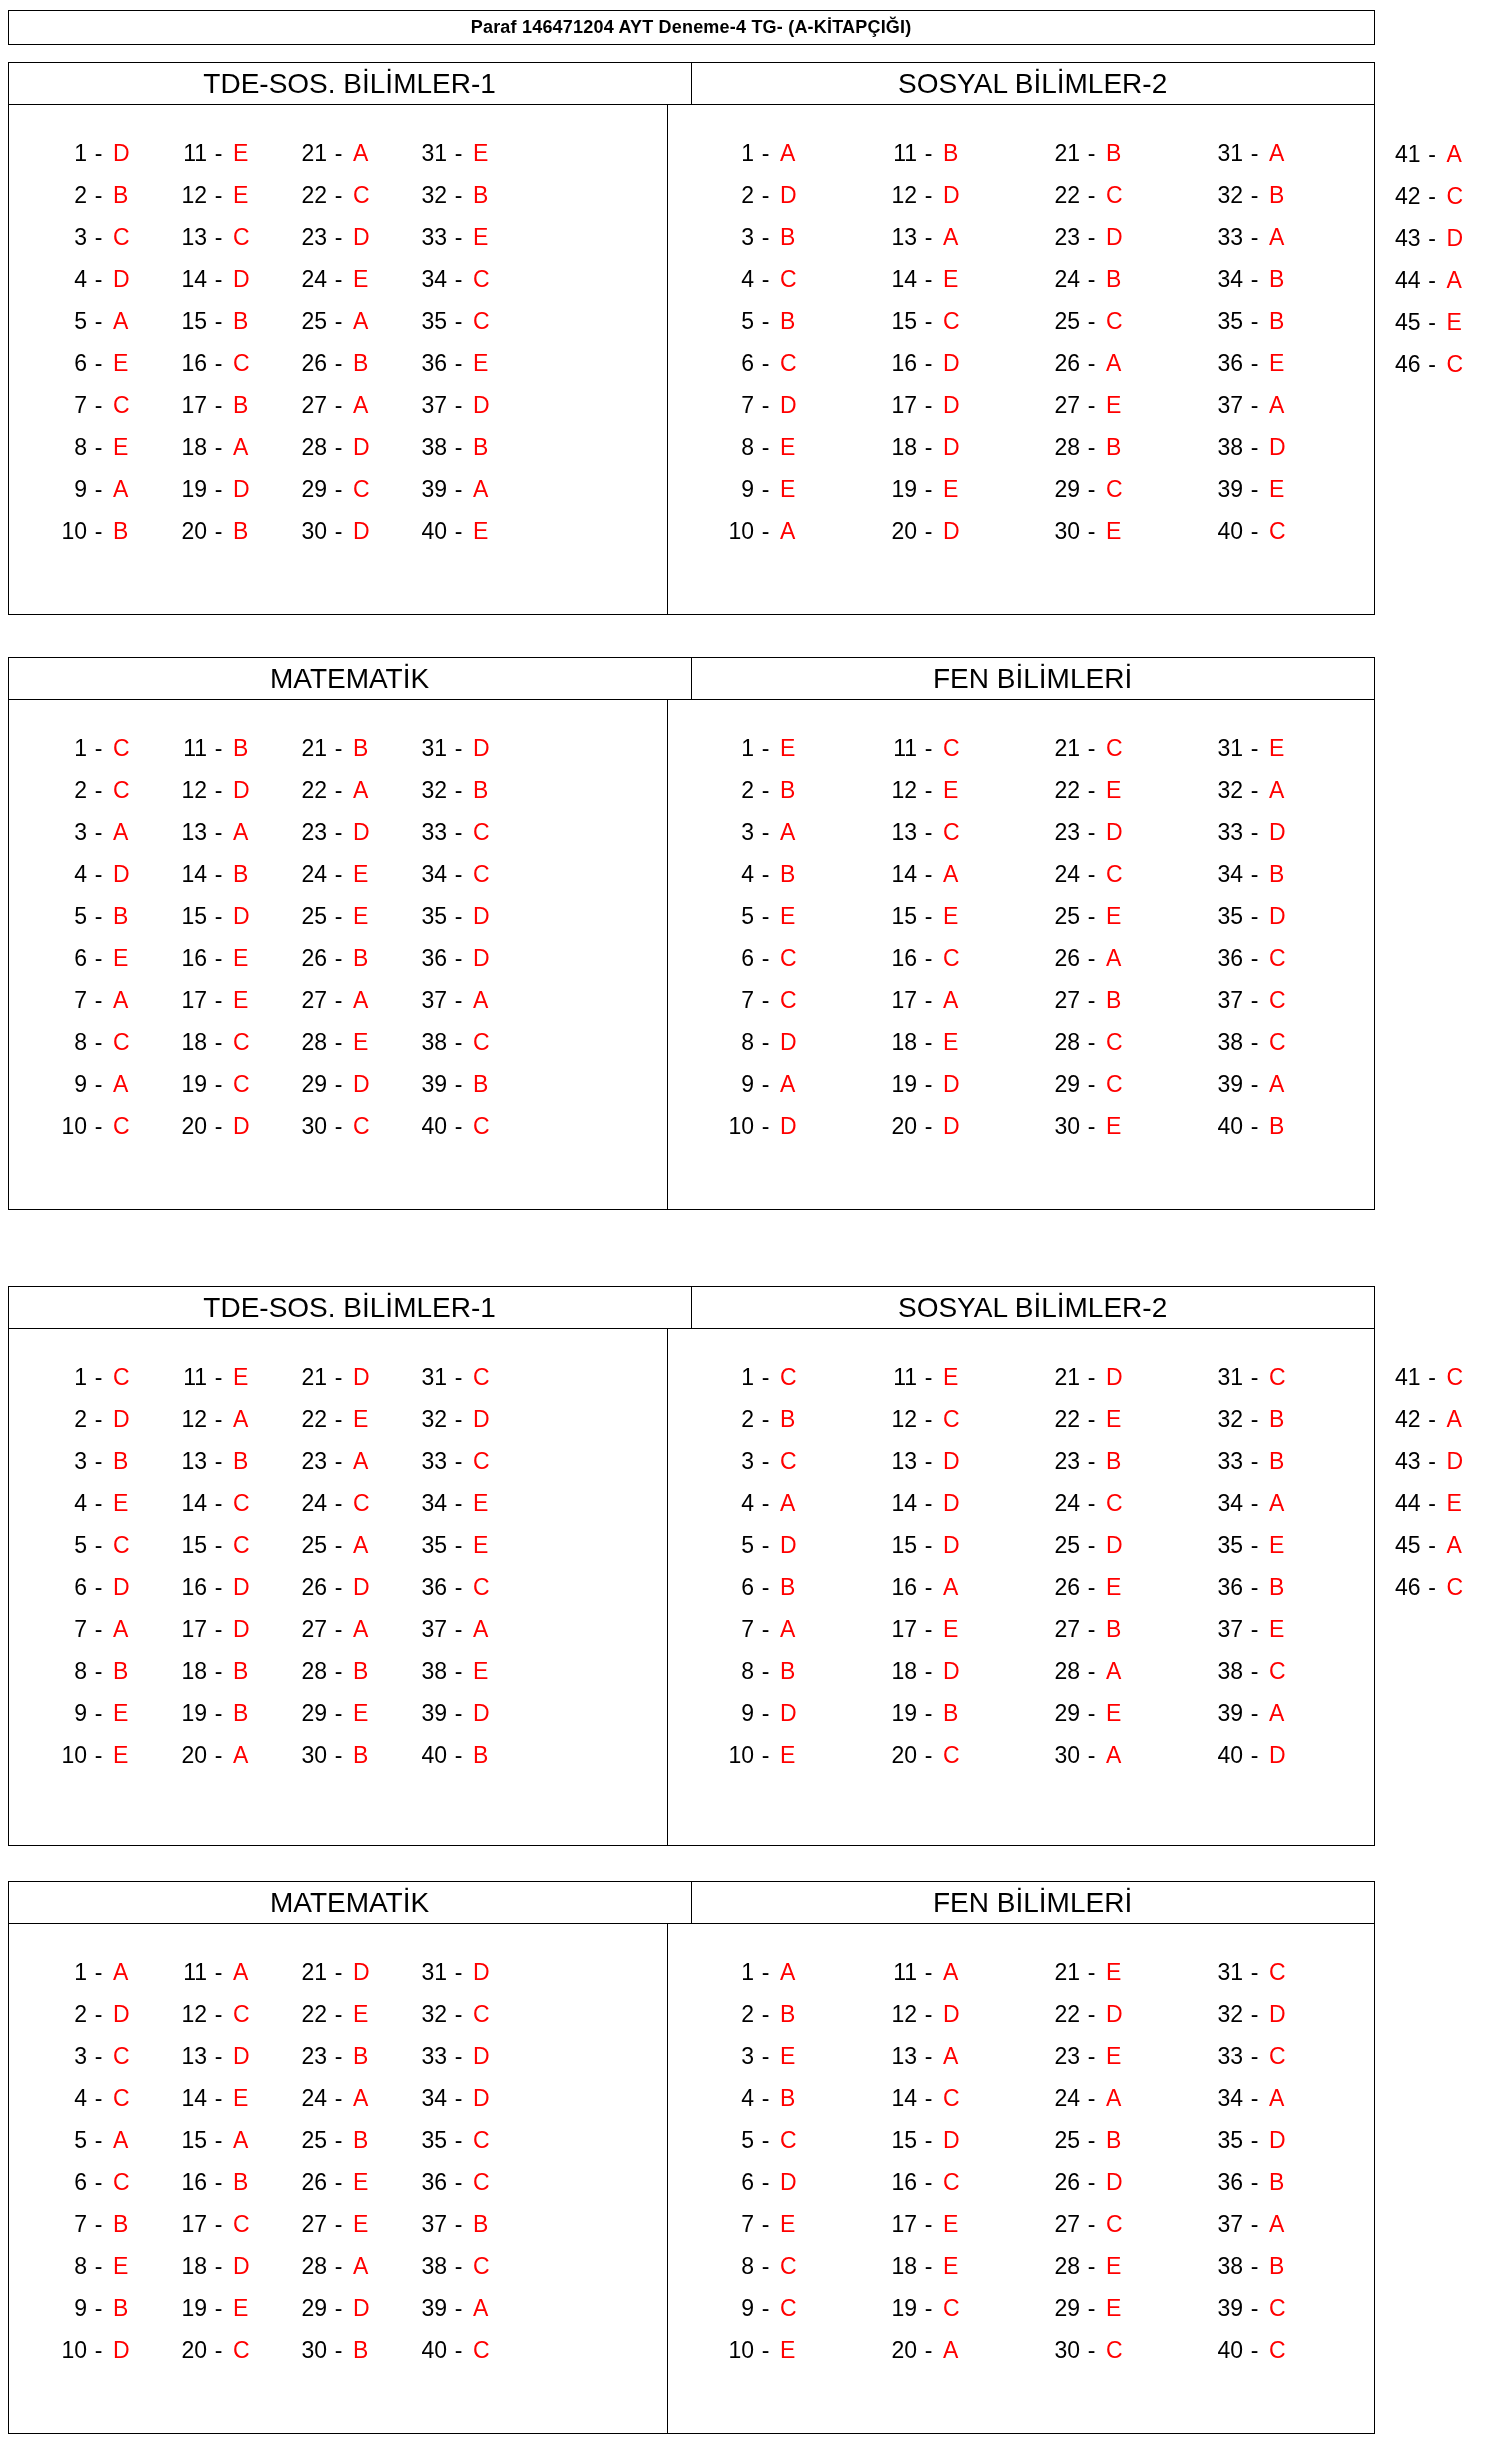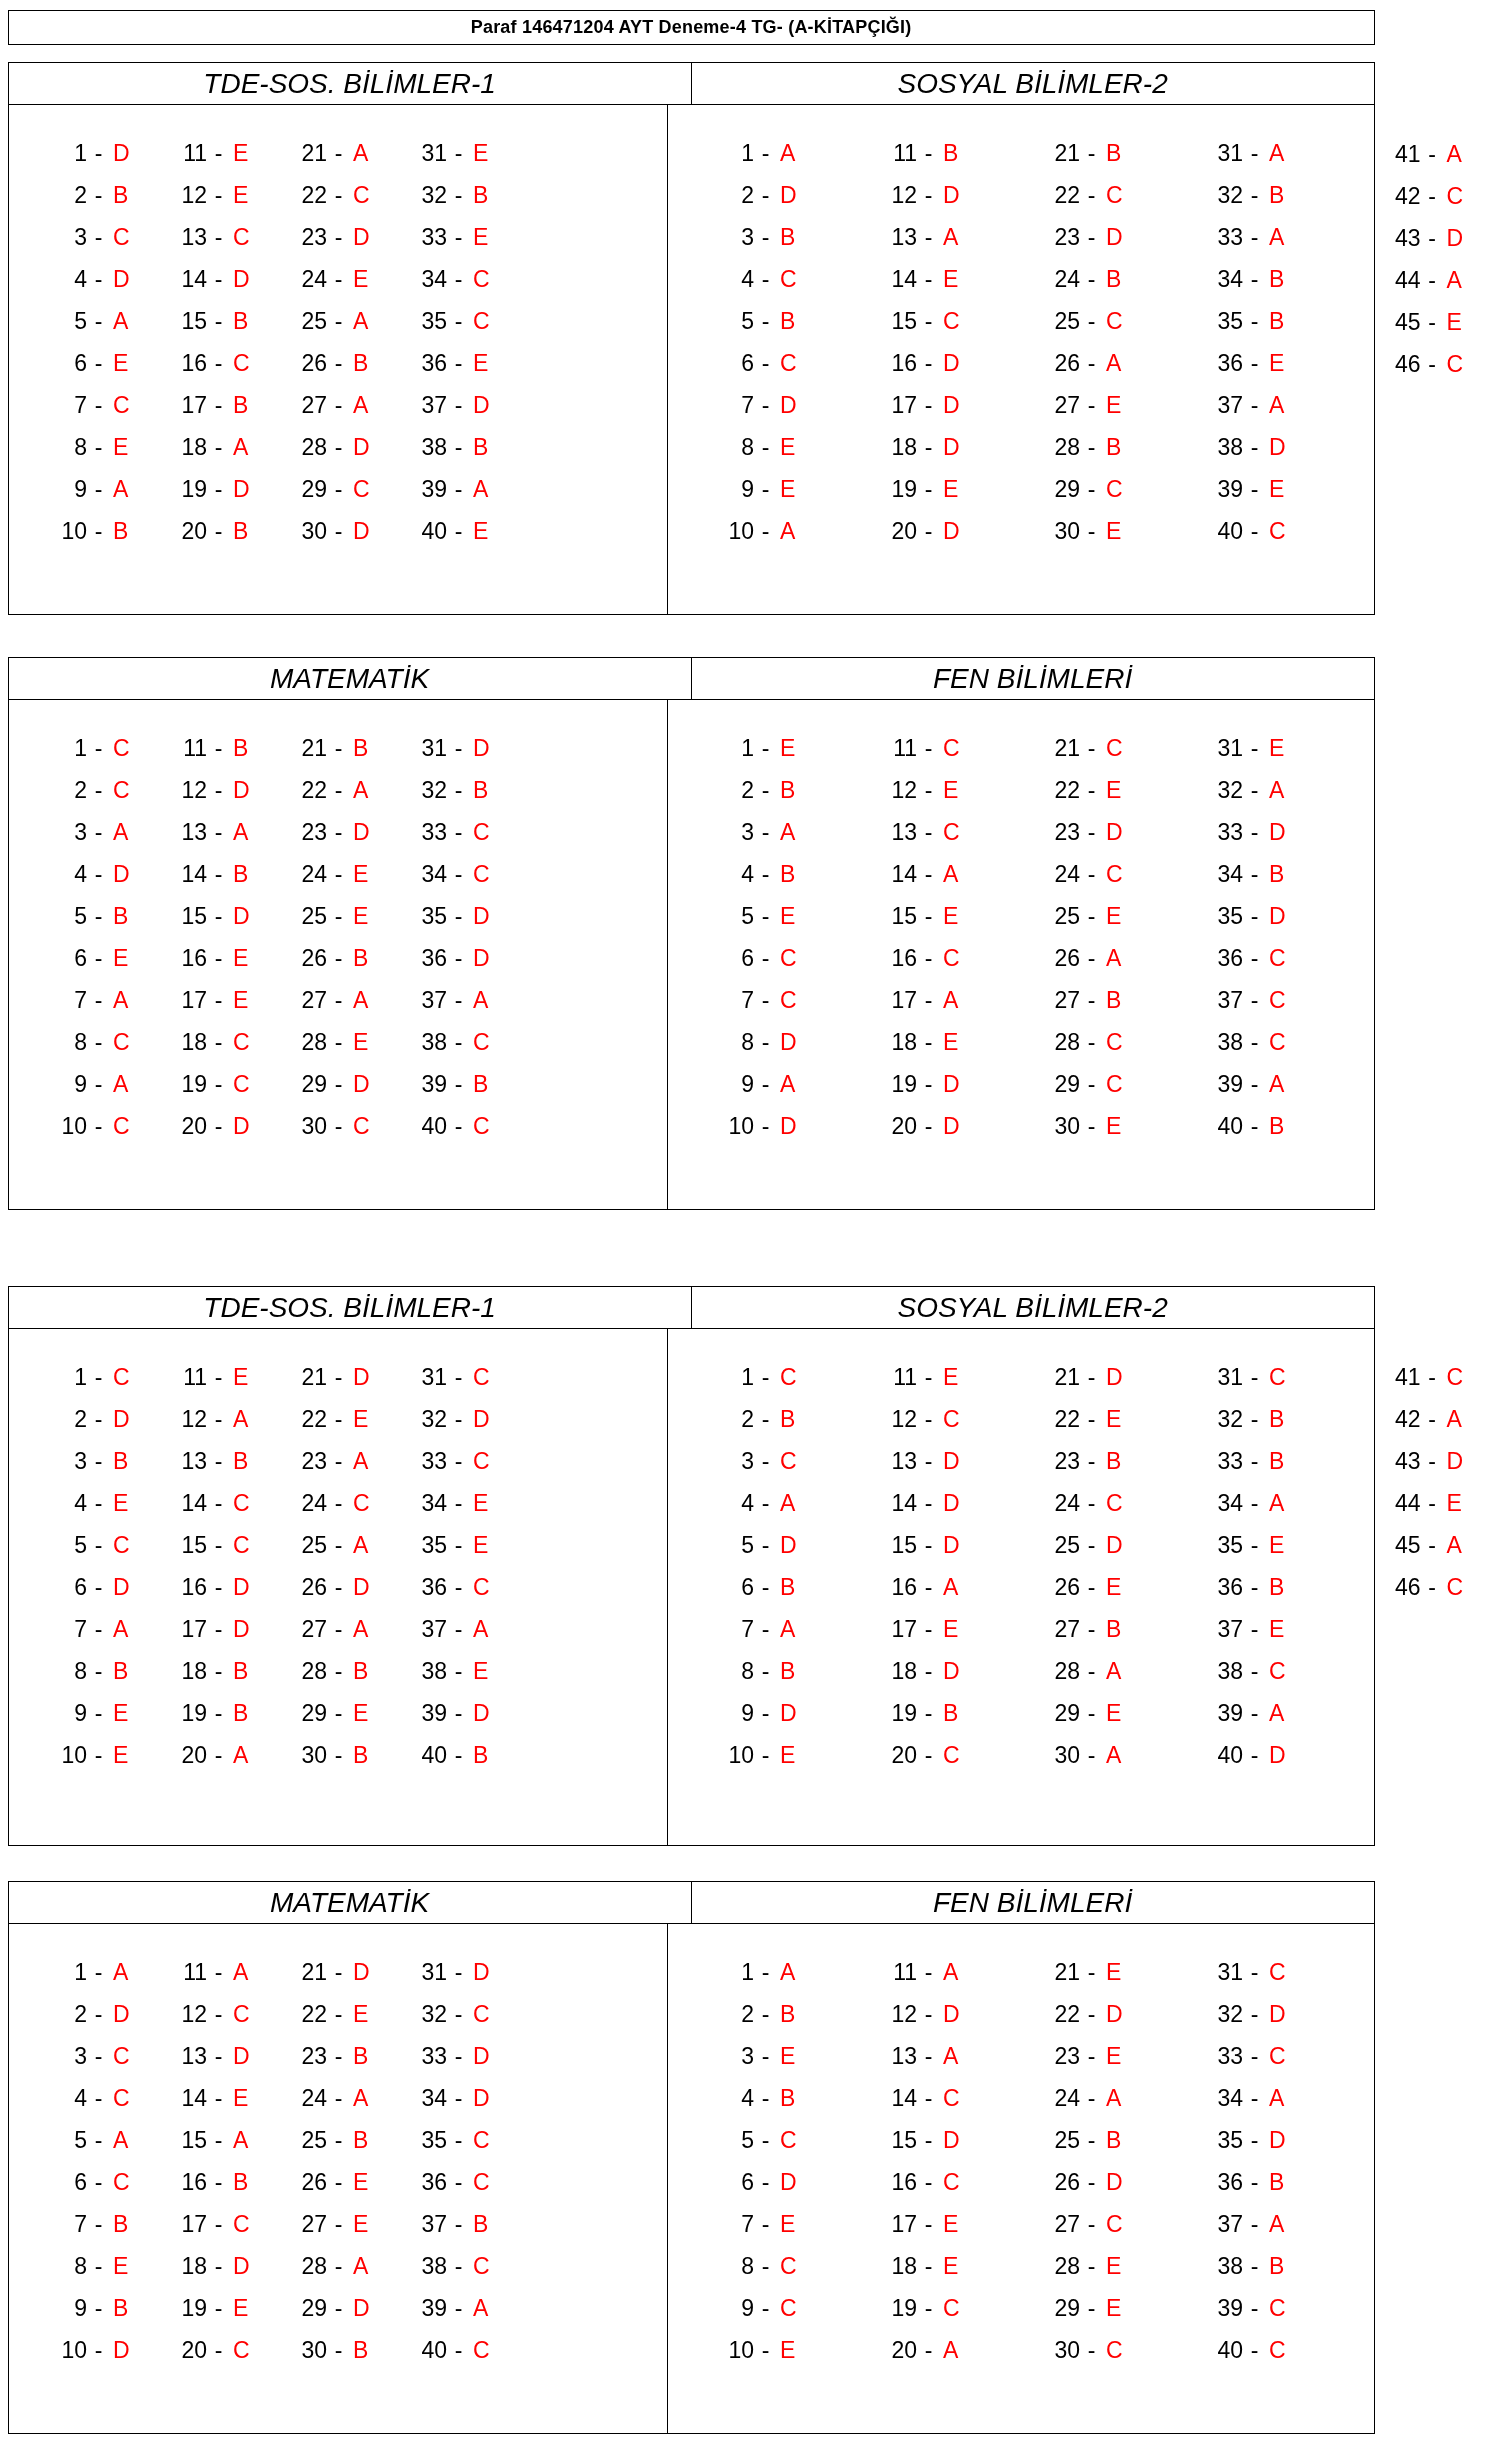--- a/index.html
+++ b/index.html
@@ -50,21 +50,20 @@
   #tblA2 { top: 657px;  height: 553px; }
   #tblB1 { top: 1286px; height: 560px; }
   #tblB2 { top: 1881px; height: 553px; }
 
   .titles {
     display: flex;
     height: 42px;
     flex: none;
     border-bottom: 1.9px solid var(--line-color, #000000);
     box-sizing: border-box;
-    font-style: italic;
   }
   .tcell {
     flex: 1 1 0;
     display: flex;
     align-items: center;
     justify-content: center;
     font-size: 28px;
     box-sizing: border-box;
     white-space: nowrap;
   }

